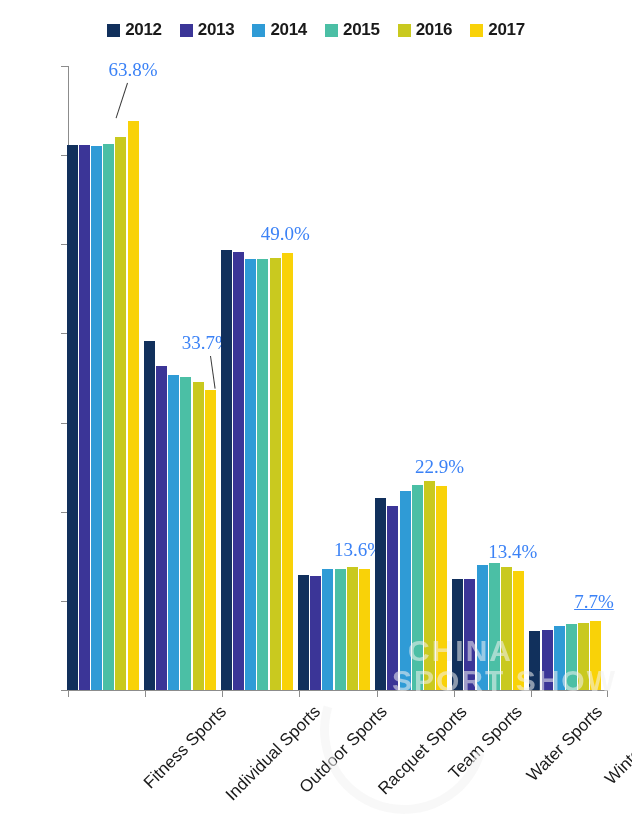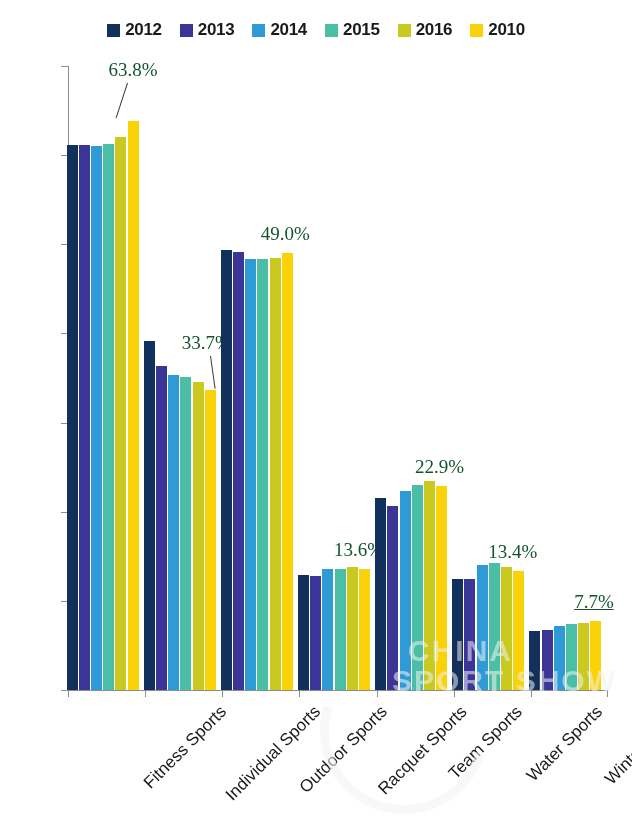--- a/index.html
+++ b/index.html
@@ -42,21 +42,21 @@
     font-family:"Liberation Sans", sans-serif;
     font-size:17px;color:#1a1a1a;white-space:nowrap;
     transform-origin:right top;
     transform:rotate(-45deg);
     text-align:right;
   }
 
   .dlabel{
     position:absolute;
     font-family:"Liberation Serif", serif;
-    font-size:19px;color:#14532d;white-space:nowrap;
+    font-size:19px;color:#3b82f6;white-space:nowrap;
     text-align:center;
   }
   .leader{position:absolute;background:#3a3a3a;width:1px;transform-origin:top center;}
 
   
   .watermark{
     position:absolute;left:330px;top:628px;width:300px;height:170px;
     pointer-events:none;opacity:.55;
   }
   .wm-text{
@@ -91,21 +91,21 @@
       <div class="legend-item">
         <span class="legend-swatch" style="background: rgb(75, 191, 165);"></span>
         <span class="legend-label">2015</span>
       </div>
       <div class="legend-item">
         <span class="legend-swatch" style="background: rgb(201, 201, 31);"></span>
         <span class="legend-label">2016</span>
       </div>
       <div class="legend-item">
         <span class="legend-swatch" style="background: rgb(249, 210, 8);"></span>
-        <span class="legend-label">2010</span>
+        <span class="legend-label">2017</span>
       </div>
     </div>
 
   <div class="plot" id="plot">
     <div class="axis-left"></div>
     <div class="axis-bottom"></div>
     <div class="axis-right-tick"></div>
   <div class="ytick" style="top: 624px;"></div>
       <div class="ytick" style="top: 534.857px;"></div>
       <div class="ytick" style="top: 445.714px;"></div>

